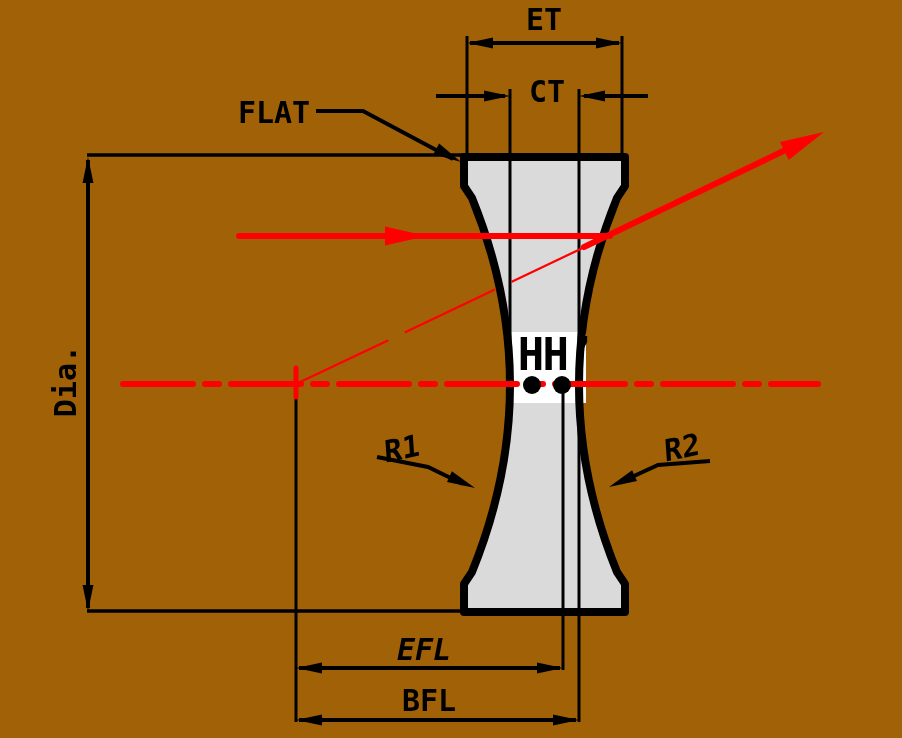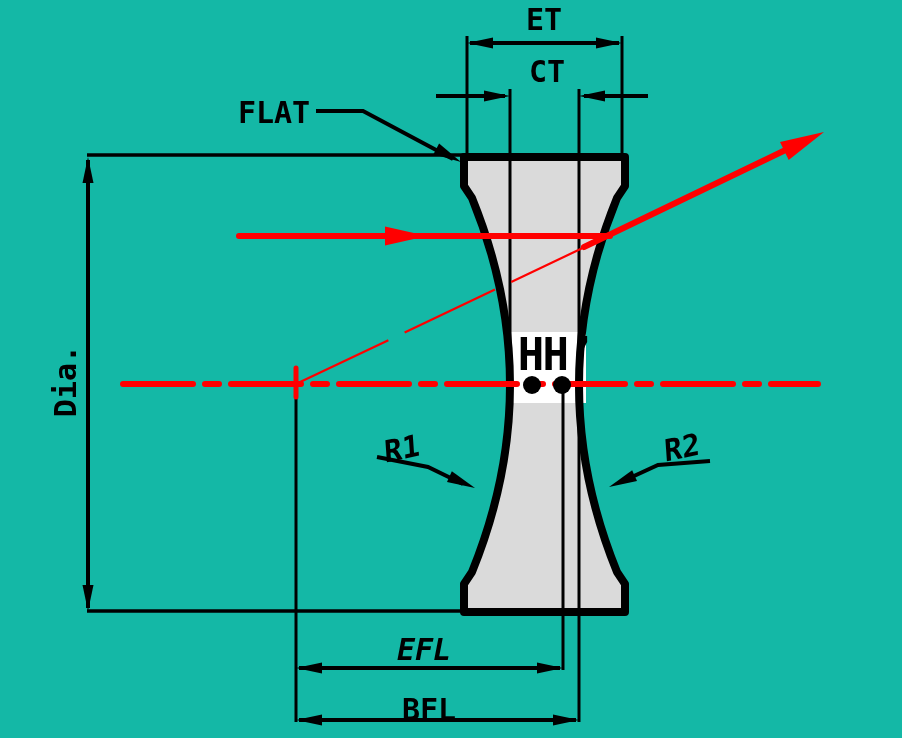--- a/index.html
+++ b/index.html
@@ -1,19 +1,19 @@
 <!DOCTYPE html>
 <html><head>
 <meta charset="utf-8">
 <style>
   html,body{margin:0;padding:0;background:#ffffff;}
   #stage{
     position:relative;
     width:902px;height:738px;
-    background:#14b8a6;
+    background:#a16207;
     font-family:"DejaVu Sans Mono","Liberation Mono",monospace;
     overflow:hidden;
   }
   #stage svg{position:absolute;left:0;top:0;}
   .lbl{
     position:absolute;
     font-weight:bold;
     font-size:30px;
     color:#000;
     white-space:nowrap;
@@ -123,22 +123,22 @@
     <line x1="584" y1="247" x2="800" y2="143" stroke="#ff0000" stroke-width="6" stroke-linecap="round"></line>
     <g transform="translate(824,132) rotate(-25.7)">
       <polygon points="0,0 -44,10 -44,-10" fill="#ff0000"></polygon>
     </g>
 
     <circle cx="532" cy="385" r="9" fill="#000000"></circle>
     <circle cx="562" cy="385" r="9" fill="#000000"></circle>
   </svg>
 
   <div class="lbl" style="left:544px;top:20px;">ET</div>
-  <div class="lbl" style="left:547px;top:72px;">CT</div>
+  <div class="lbl" style="left:547px;top:92px;">CT</div>
   <div class="lbl" style="left:274px;top:113px;">FLAT</div>
   <div class="lbl rot90" style="left:66px;top:381px;">Dia.</div>
   <div class="lbl ital" style="left:402px;top:449px;">R1</div>
   <div class="lbl ital" style="left:682px;top:448px;">R2</div>
   <div class="lbl" style="left:424px;top:650px;font-style:italic;">EFL</div>
-  <div class="lbl" style="left:429px;top:701px;margin-top:9px;">BFL</div>
+  <div class="lbl" style="left:429px;top:701px;">BFL</div>
   <div class="lbl big" style="left:531px;top:355px;">H</div>
   <div class="lbl big" style="left:569px;top:355px;">H’</div>
 </div>
 
 </body></html>

